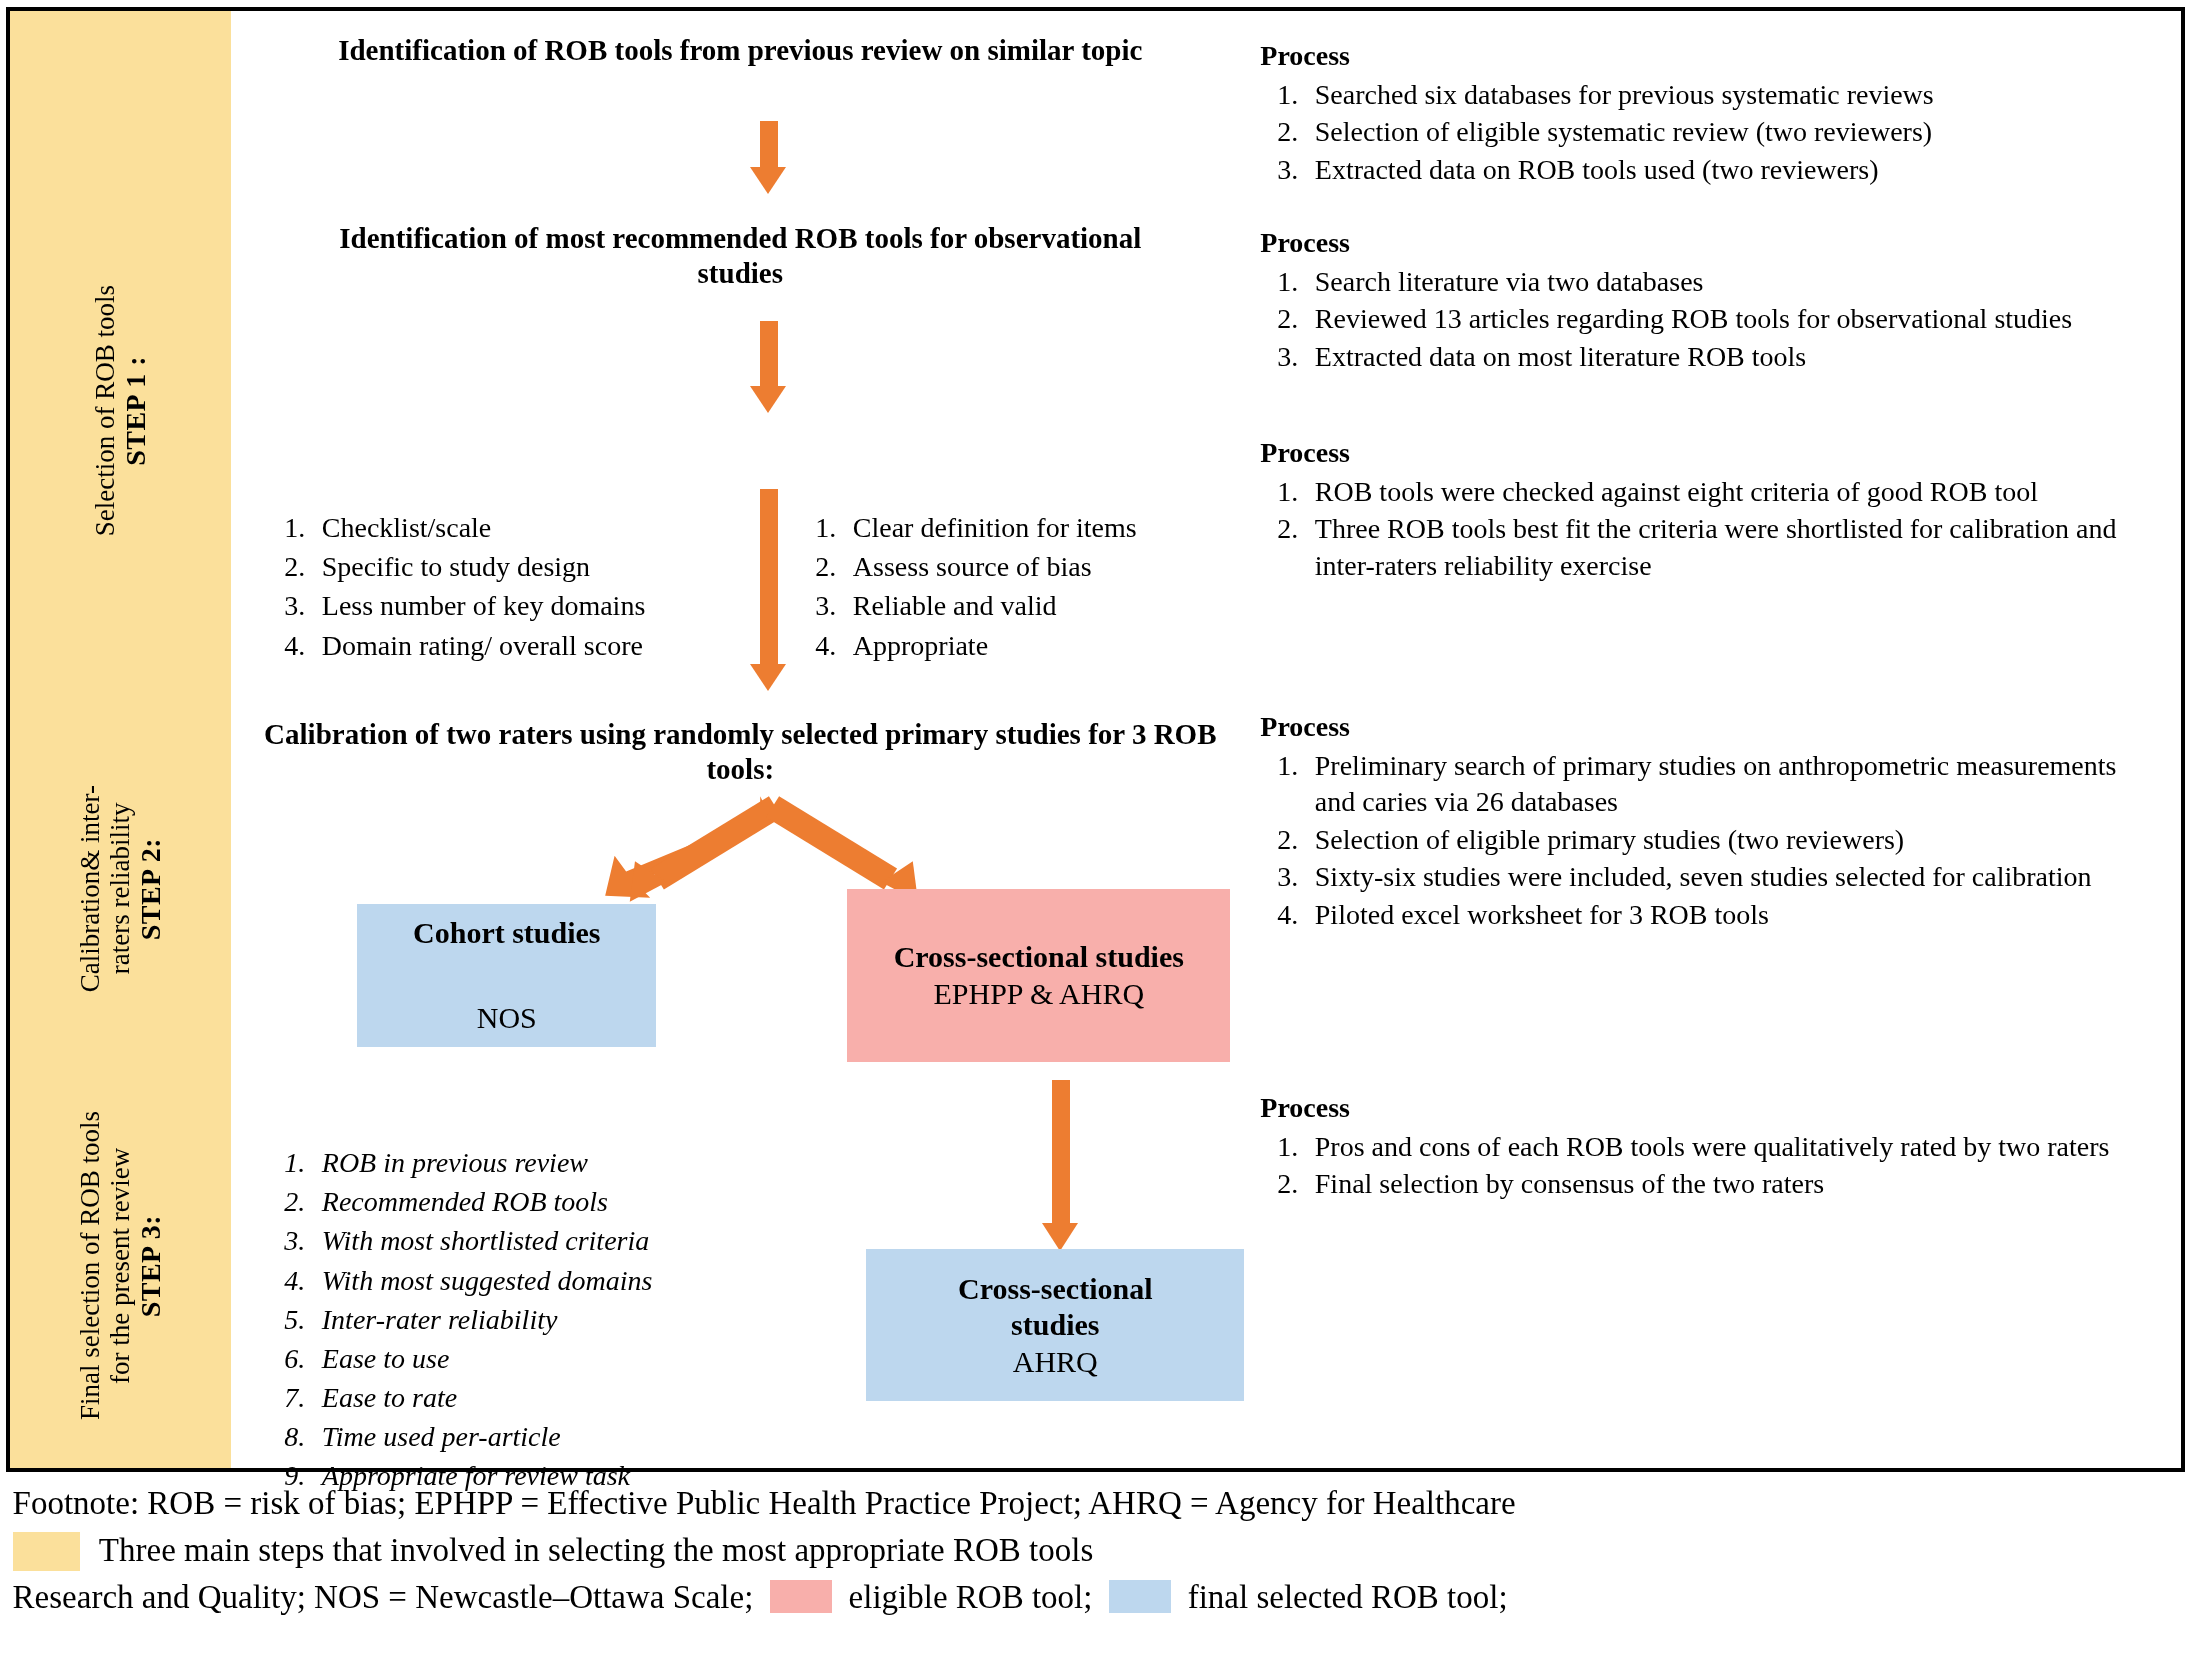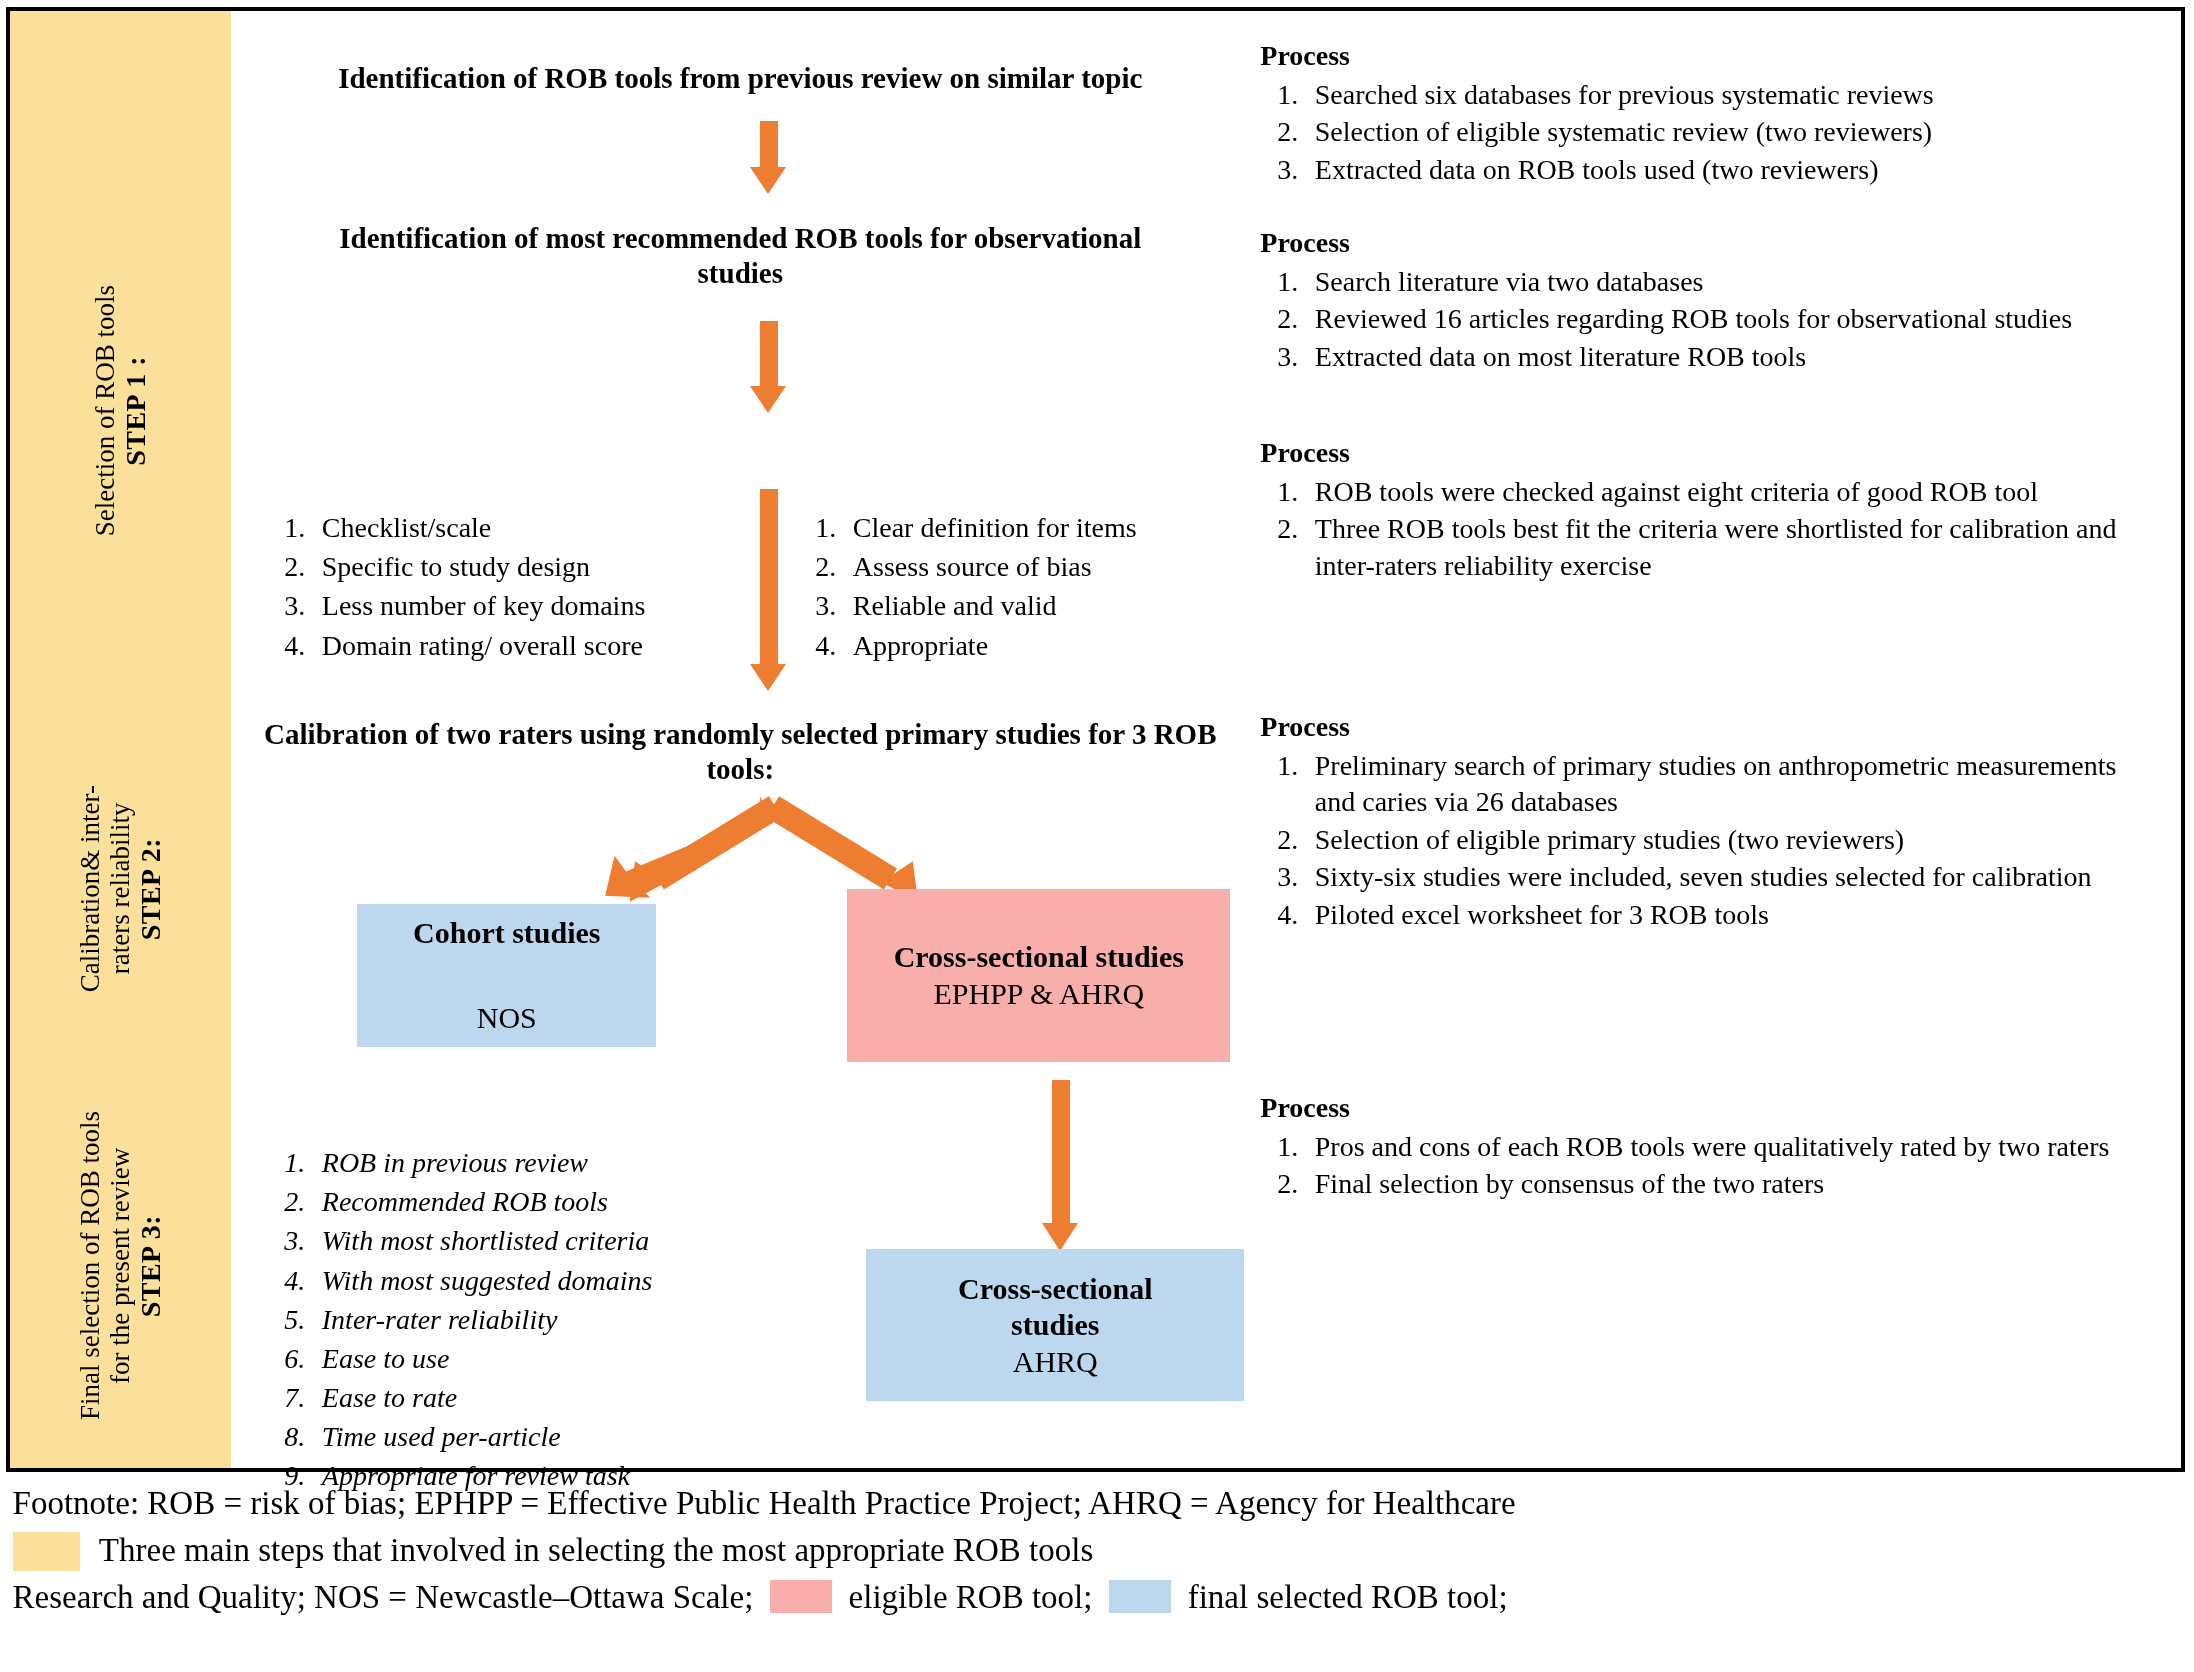--- a/index.html
+++ b/index.html
@@ -92,21 +92,21 @@
     </div>
 
     <div class="step-block" style="top:1055px;height:399px;">
       <span class="vtext bold">STEP 3:</span>
       <span class="vtext norm">Final selection of ROB tools
 for the present review</span>
     </div>
 
   </div>
 
-  <div class="flow-head" style="left:247px;top:22px;width:966px;margin-top:28px;">Identification  of ROB tools from previous review on similar topic</div>
+  <div class="flow-head" style="left:247px;top:22px;width:966px;">Identification  of ROB tools from previous review on similar topic</div>
 
   <div class="arrow" style="left:740px;top:110px;width:37px;height:74px;">
     <div class="shaft" style="left:9.5px;top:0;width:18px;height:48px;"></div>
     <div class="head" style="left:0;top:46px;border-left:18.4px solid transparent;border-right:18.4px solid transparent;border-top:27px solid #ED7D31;"></div>
   </div>
 
   <div class="flow-head" style="left:294px;top:210px;width:872px;">Identification  of most recommended ROB tools for observational studies</div>
 
   <div class="arrow" style="left:740px;top:310px;width:37px;height:95px;">
     <div class="shaft" style="left:9.5px;top:0;width:18px;height:67px;"></div>
@@ -192,21 +192,21 @@
       <li>Searched six databases for previous systematic reviews</li>
       <li>Selection of eligible systematic review  (two reviewers)</li>
       <li>Extracted data on ROB tools used (two reviewers)</li>
     </ol>
   </div>
 
   <div class="proc" style="left:1250px;top:214px;width:840px;">
     <div class="ptitle">Process</div>
     <ol>
       <li>Search literature via two databases</li>
-      <li>Reviewed 16 articles regarding ROB tools for observational studies</li>
+      <li>Reviewed 13 articles regarding ROB tools for observational studies</li>
       <li>Extracted data on most literature ROB tools</li>
     </ol>
   </div>
 
   <div class="proc" style="left:1250px;top:424px;width:914px;">
     <div class="ptitle">Process</div>
     <ol>
       <li>ROB tools were checked against eight criteria of good ROB tool</li>
       <li>Three ROB tools best fit the criteria were shortlisted for calibration and  inter-raters reliability exercise</li>
     </ol>

